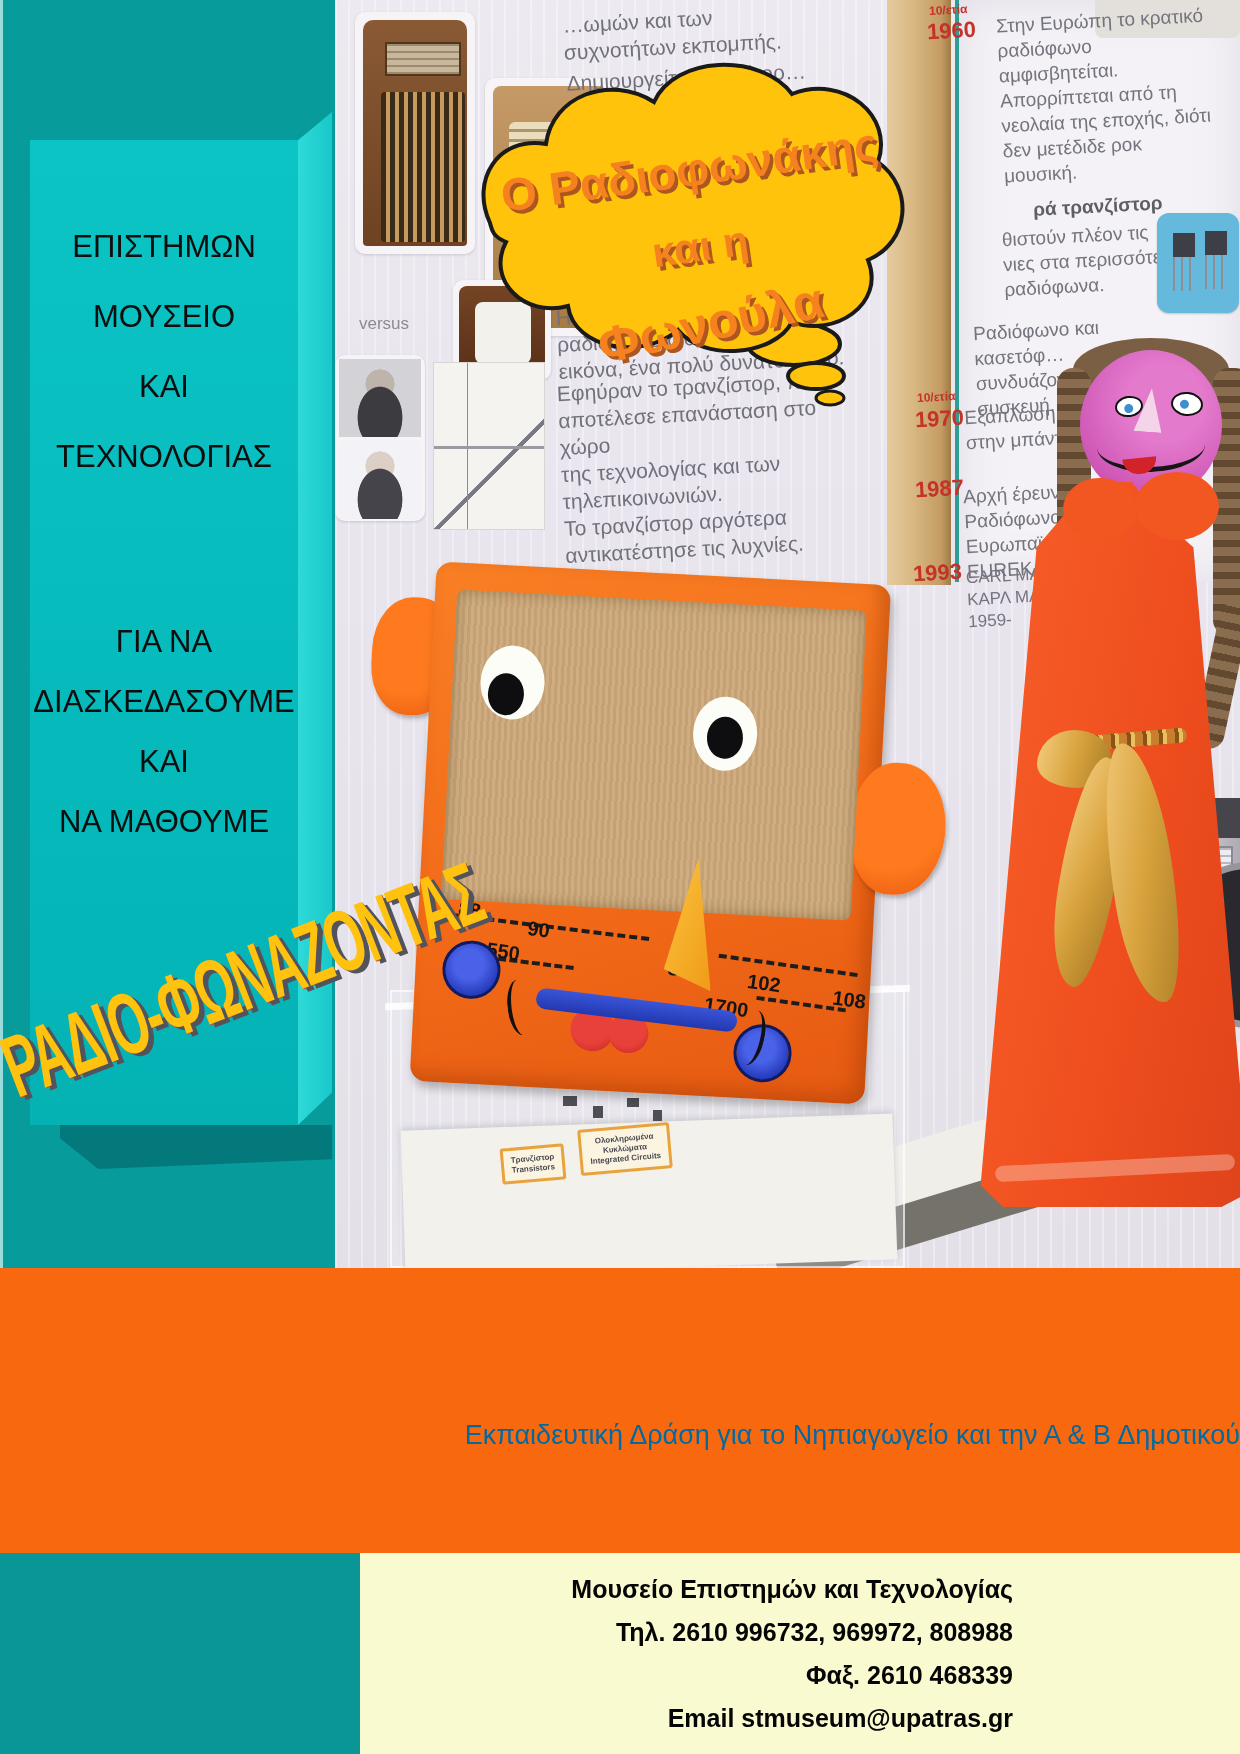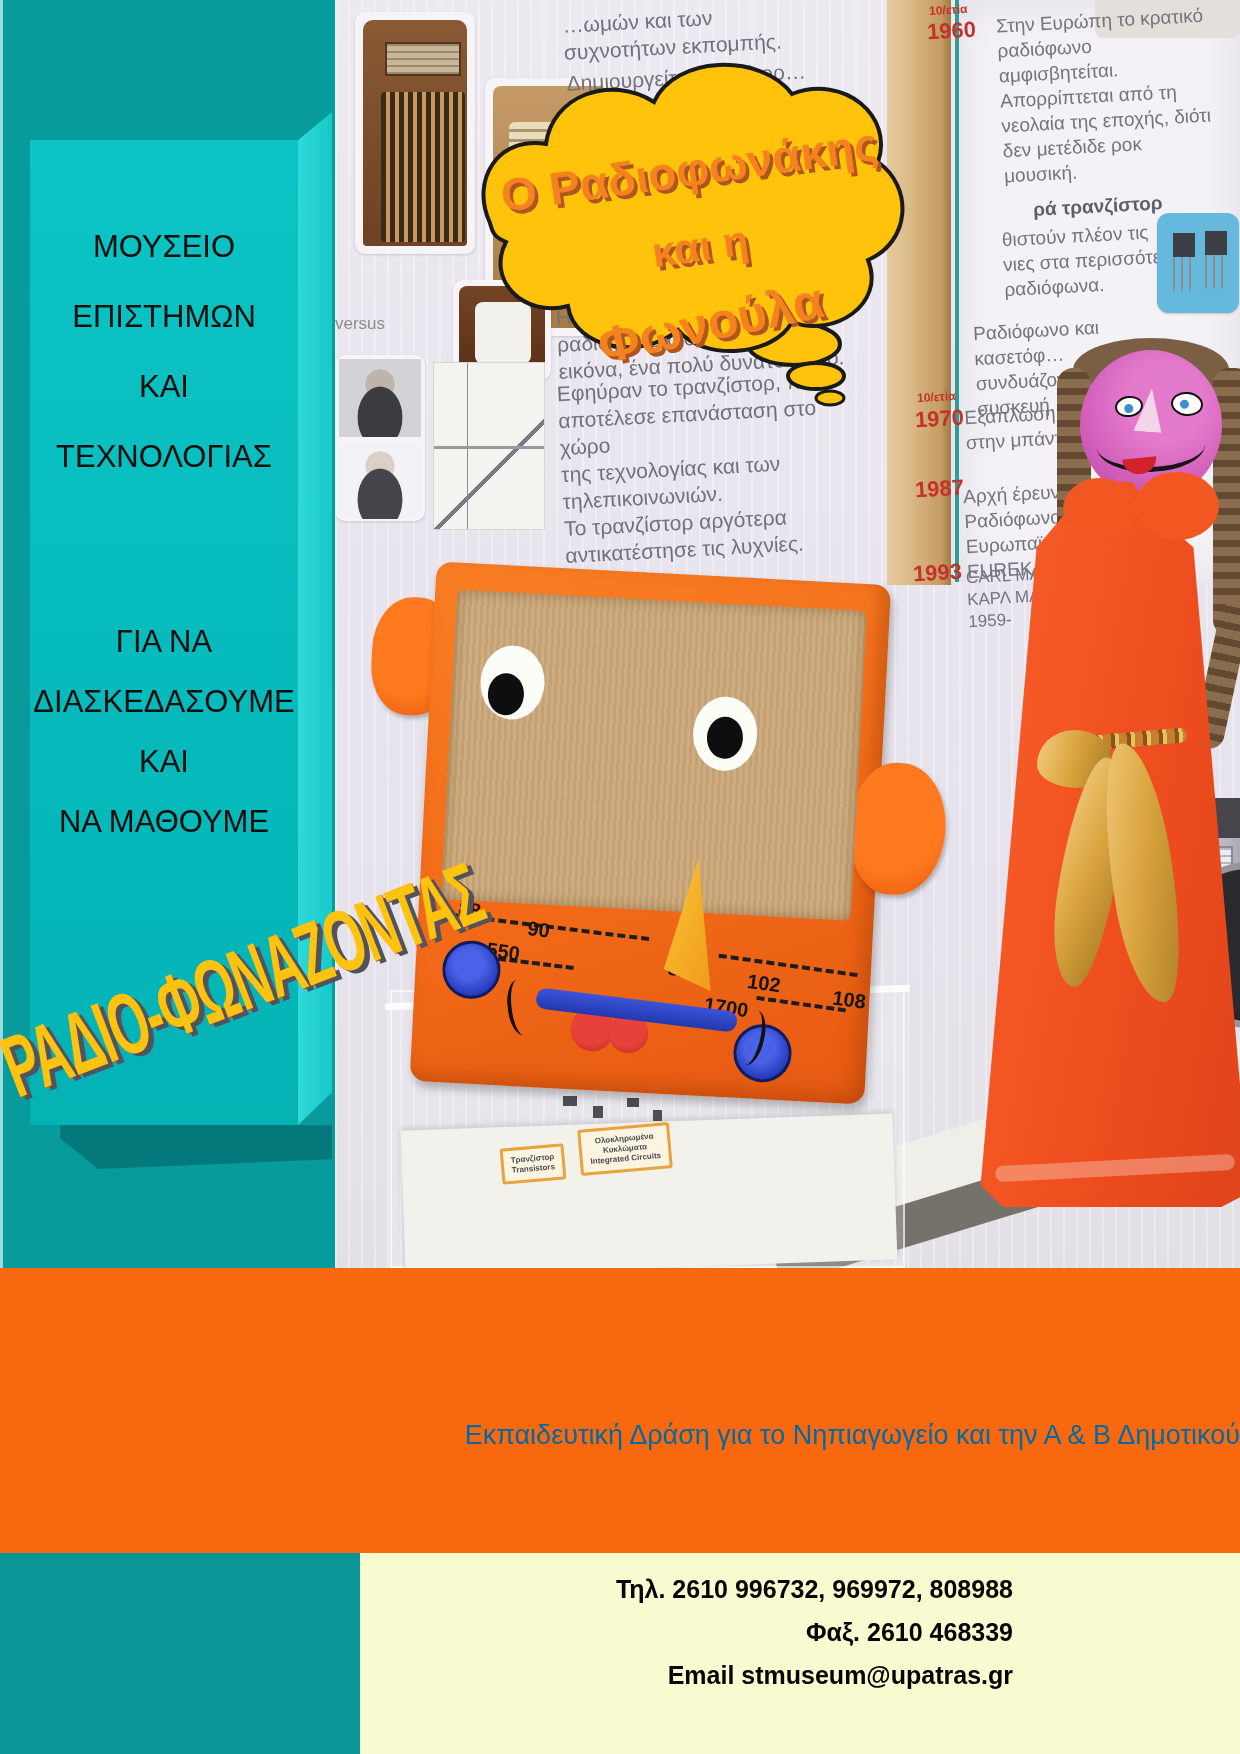--- a/index.html
+++ b/index.html
@@ -41,21 +41,21 @@
   .tv-body { position:absolute; left:6px; top:6px; width:86px; height:88px; background:linear-gradient(180deg,#744424,#5A3018); border-radius:8px; }
   .tv-screen { position:absolute; left:16px; top:16px; width:56px; height:62px; background:#F2F1EC; border-radius:8px; }
   .portraits { left:0px; top:355px; width:90px; height:166px; }
   .portrait { position:absolute; left:4px; width:82px; height:78px; background:#D3D2D6;
     background-image:radial-gradient(ellipse 40px 55px at 50% 75%, #3C3B40 55%, transparent 57%),
                      radial-gradient(circle 16px at 50% 32%, #BFB4AC 90%, transparent 92%); }
   .patent { left:98px; top:362px; width:112px; height:168px; background:#F4F3F0; border:1px solid #D8D6D2;
     background-image:linear-gradient(0deg, transparent 48%, #9a9aa0 48% 50%, transparent 50%),
                      linear-gradient(90deg, transparent 30%, #8a8a92 30% 31%, transparent 31%),
                      linear-gradient(135deg, transparent 60%, #7a7a84 60% 62%, transparent 62%); }
-  .versus { position:absolute; left:0px; top:314px; color:#8B8B90; font-size:17px; }
+  .versus { position:absolute; left:0px; top:314px; color:#8B8B90; font-size:17px;padding-left:24px; }
 
   .trz-card { left:822px; top:213px; width:82px; height:100px; background:#64B9DC; border-radius:12px; box-shadow:0 1px 2px rgba(0,0,0,.2); }
   .trz { position:absolute; width:22px; height:58px;
     background:linear-gradient(#3E3E46 0 42%, transparent 42%),
                repeating-linear-gradient(90deg, #8D8D95 0 2px, transparent 2px 8px); }
 
   
   .table-top { left:430px; top:1108px; width:520px; height:66px; background:#F0EEE9; transform:rotate(-17deg); }
   .table-shadow { left:430px; top:1168px; width:520px; height:42px; background:#75726C; transform:rotate(-17deg); }
 
@@ -318,22 +318,22 @@
     </div>
   </div>
 
   <div class="abs left-band"></div>
   <div class="abs left-edge-line"></div>
   <div class="abs box-bevel"></div>
   <div class="abs box-face"></div>
   <div class="abs box-shadow"></div>
 
   <div class="abs invite">
+    <div class="line">ΕΠΙΣΤΗΜΩΝ</div>
     <div class="line">ΜΟΥΣΕΙΟ</div>
-    <div class="line">ΕΠΙΣΤΗΜΩΝ</div>
     <div class="line">ΚΑΙ</div>
     <div class="line">ΤΕΧΝΟΛΟΓΙΑΣ</div>
   </div>
   <div class="abs fun">
     <div class="line">ΓΙΑ ΝΑ</div>
     <div class="line">ΔΙΑΣΚΕΔΑΣΟΥΜΕ</div>
     <div class="line">ΚΑΙ</div>
     <div class="line">ΝΑ ΜΑΘΟΥΜΕ</div>
   </div>
 
@@ -352,18 +352,19 @@
   </div>
 
   <div class="abs wordart">ΡΑΔΙΟ-ΦΩΝΑΖΟΝΤΑΣ</div>
 
   <div class="abs orange-band"></div>
   <div class="abs ob-sub">Εκπαιδευτική Δράση για το Νηπιαγωγείο και την Α &amp; Β Δημοτικού</div>
 
   <div class="abs bottom-teal"></div>
   <div class="abs bottom-cream"></div>
   <div class="abs contact">
+    <div>Μουσείο Επιστημών και Τεχνολογίας</div>
     <div>Τηλ. 2610 996732, 969972, 808988</div>
     <div>Φαξ. 2610 468339</div>
     <div>Email stmuseum@upatras.gr</div>
   </div>
 
 </div>
 
 </body></html>

